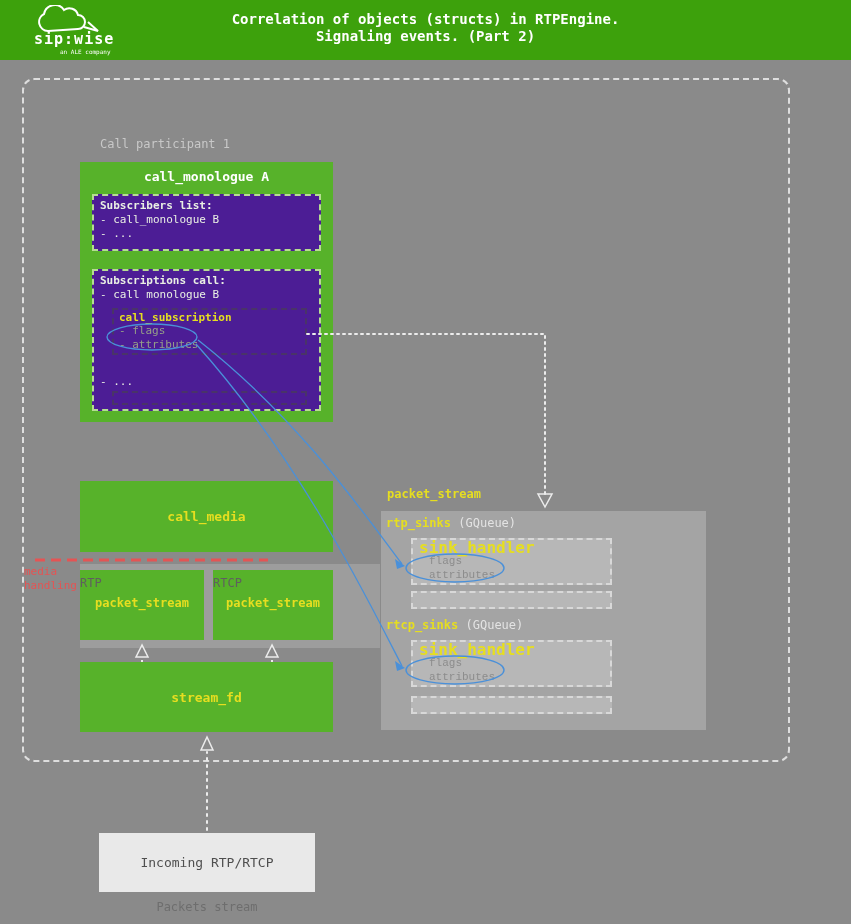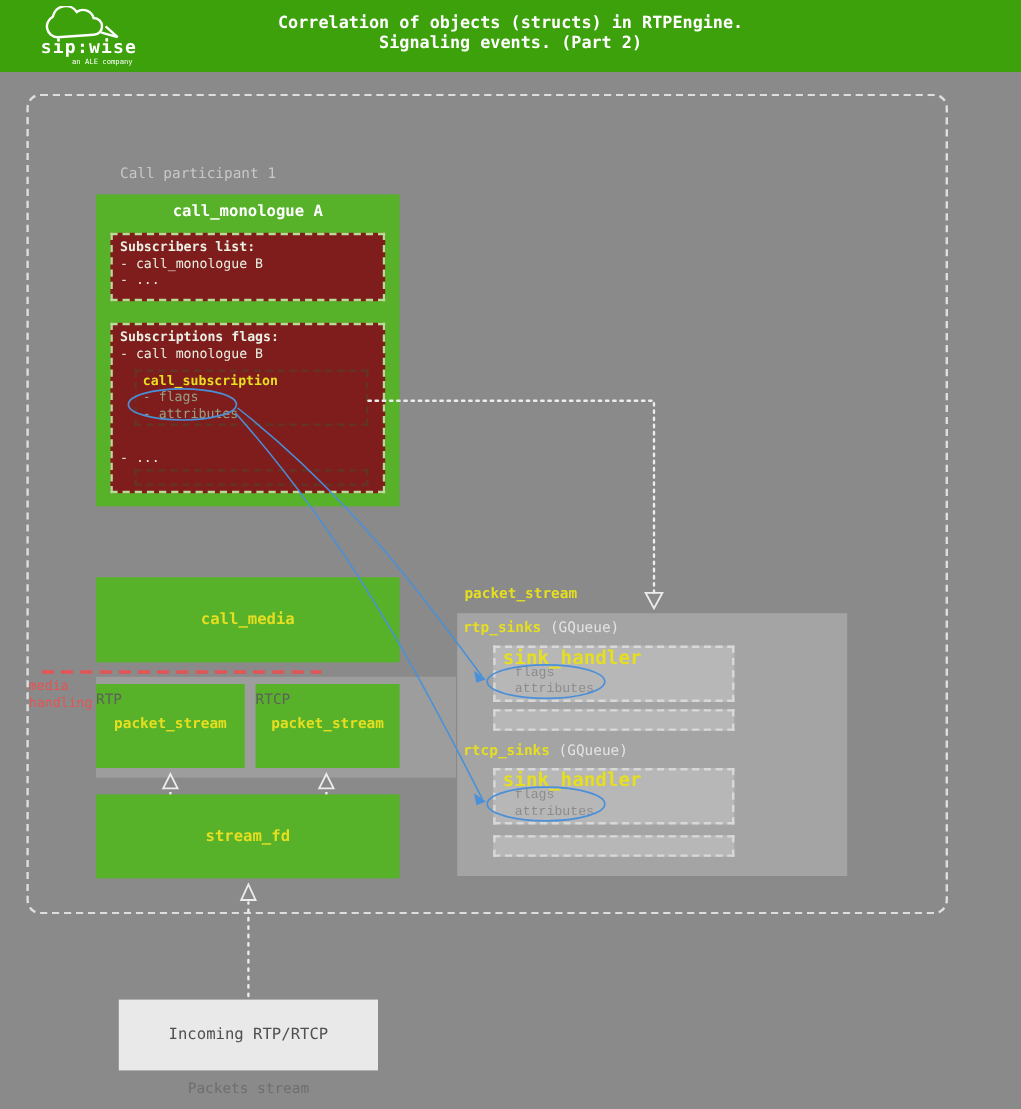--- a/index.html
+++ b/index.html
@@ -19,21 +19,21 @@
   .outer{position:absolute;left:22px;top:78px;width:764px;height:680px;
          border:2px dashed #dedede;border-radius:12px;}
 
   .lbl-participant{position:absolute;left:100px;top:137px;font-size:12px;color:#c8c8c8;}
 
   
   .gbox{position:absolute;background:#57b22a;}
   .monologue{left:80px;top:162px;width:253px;height:260px;}
   .monologue-title{padding-top:6px;text-align:center;color:#ffffff;font-weight:bold;font-size:13px;line-height:17px;}
 
-  .lgreen{box-sizing:border-box;background:#7f1d1d;border:2px dashed #b6dd92;padding:3px 6px;}
+  .lgreen{box-sizing:border-box;background:#4c1d95;border:2px dashed #b6dd92;padding:3px 6px;}
   .small{font-size:11px;line-height:14px;color:#e9efe3;}
   .small-bold{font-weight:bold;}
   .subscribers{margin:9px auto 0;width:229px;height:57px;overflow:hidden;}
   .subscriptions{margin:18px auto 0;width:229px;height:142px;overflow:hidden;}
 
   .callsub{box-sizing:border-box;margin:6px 6px 0 12px;border:2px dashed rgba(70,80,50,0.45);
            padding:1px 5px;}
   .callsub-title{font-size:11px;line-height:13px;font-weight:bold;color:#e6de20;}
   .callsub-field{font-size:11px;line-height:14px;color:#96a088;}
   .more-line{margin-top:20px;}
@@ -105,21 +105,21 @@
   <div class="gbox monologue">
     <div class="monologue-title">call_monologue A</div>
 
     <div class="lgreen subscribers">
       <div class="small small-bold">Subscribers list:</div>
       <div class="small">- call_monologue B</div>
       <div class="small">- ...</div>
     </div>
 
     <div class="lgreen subscriptions">
-      <div class="small small-bold">Subscriptions flags:</div>
+      <div class="small small-bold">Subscriptions call:</div>
       <div class="small">- call monologue B</div>
       <div class="callsub">
         <div class="callsub-title">call_subscription</div>
         <div class="callsub-field">- flags</div>
         <div class="callsub-field">- attributes</div>
       </div>
       <div class="small more-line">- ...</div>
       <div class="empty-sub"></div>
     </div>
   </div>

